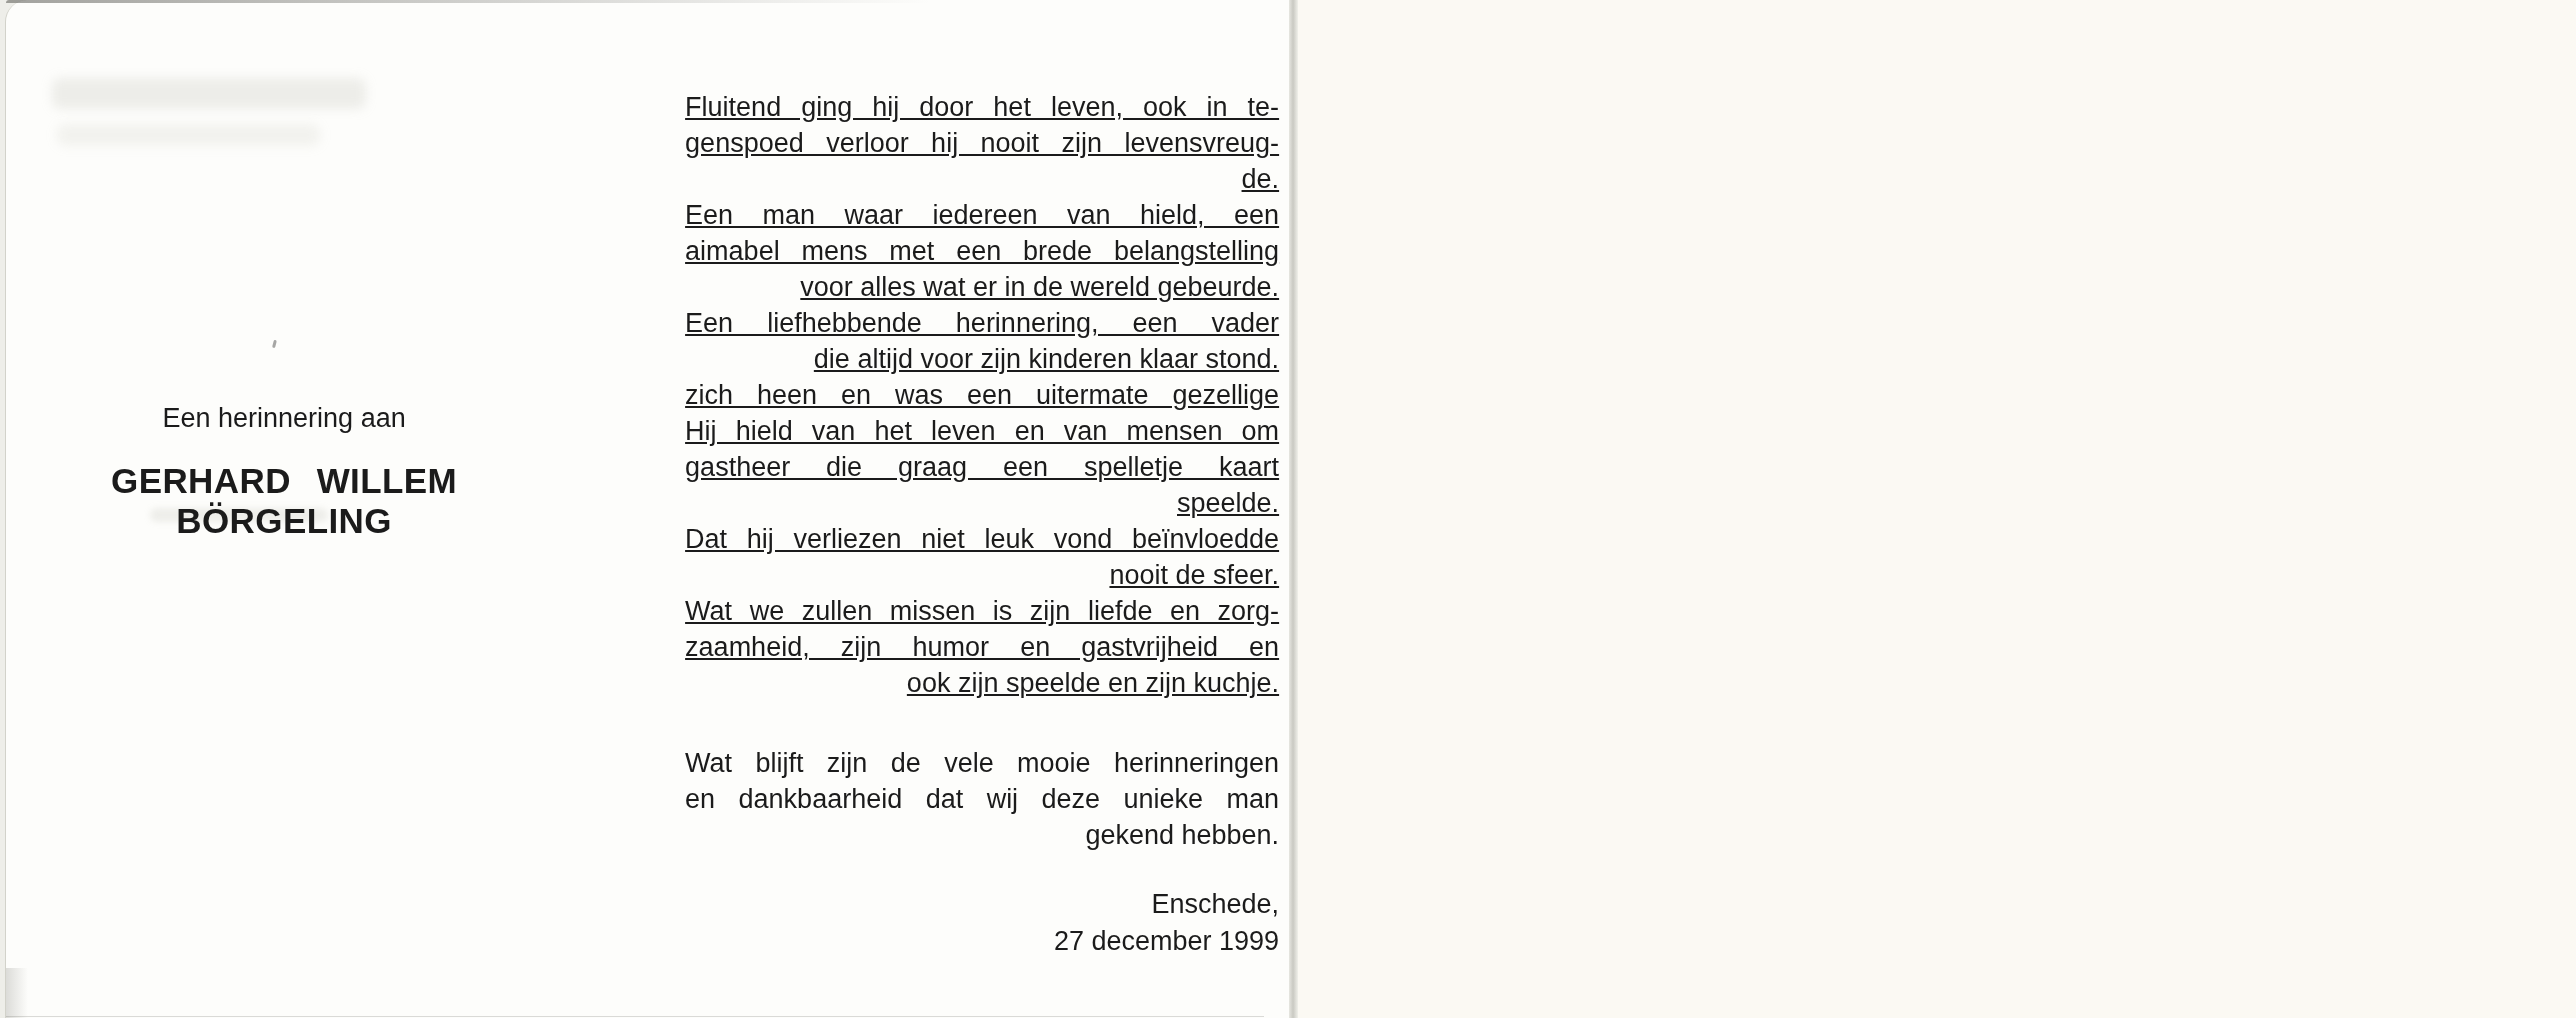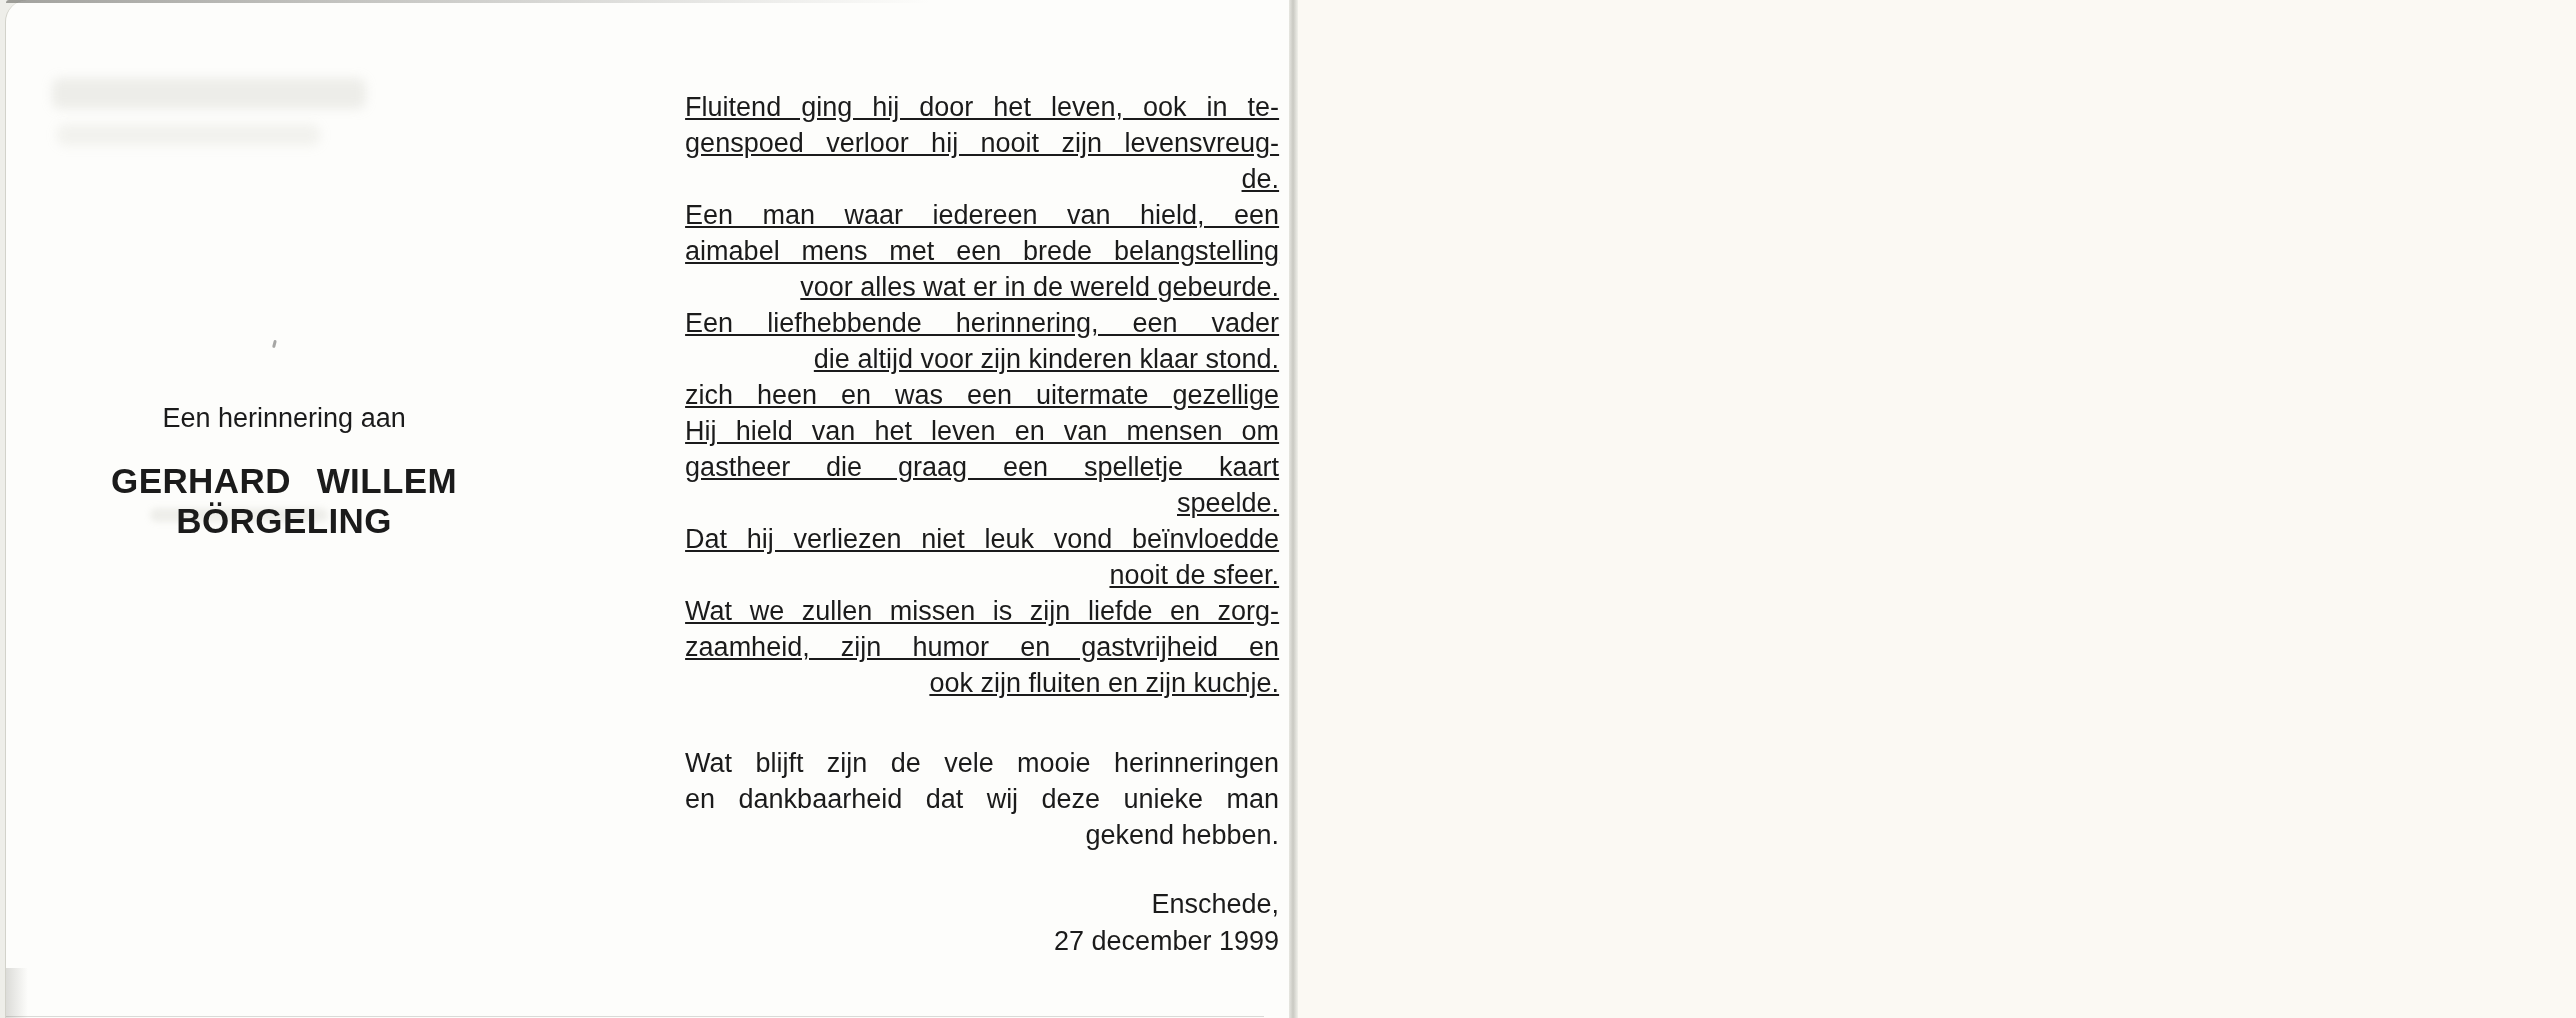--- a/index.html
+++ b/index.html
@@ -66,21 +66,21 @@
       <div class="jl">Een liefhebbende herinnering, een vader</div>
       <div class="ll">die altijd voor zijn kinderen klaar stond.</div>
       <div class="jl">zich heen en was een uitermate gezellige</div>
       <div class="jl">Hij hield van het leven en van mensen om</div>
       <div class="jl">gastheer die graag een spelletje kaart</div>
       <div class="ll">speelde.</div>
       <div class="jl">Dat hij verliezen niet leuk vond beïnvloedde</div>
       <div class="ll">nooit de sfeer.</div>
       <div class="jl">Wat we zullen missen is zijn liefde en zorg-</div>
       <div class="jl">zaamheid, zijn humor en gastvrijheid en</div>
-      <div class="ll">ook zijn fluiten en zijn kuchje.</div>
+      <div class="ll">ook zijn speelde en zijn kuchje.</div>
     </div>
 
     <div class="closing">
       <div class="jl">Wat blijft zijn de vele mooie herinneringen</div>
       <div class="jl">en dankbaarheid dat wij deze unieke man</div>
       <div class="ll">gekend hebben.</div>
     </div>
 
     <div class="signoff">
       <div class="ll">Enschede,</div>

